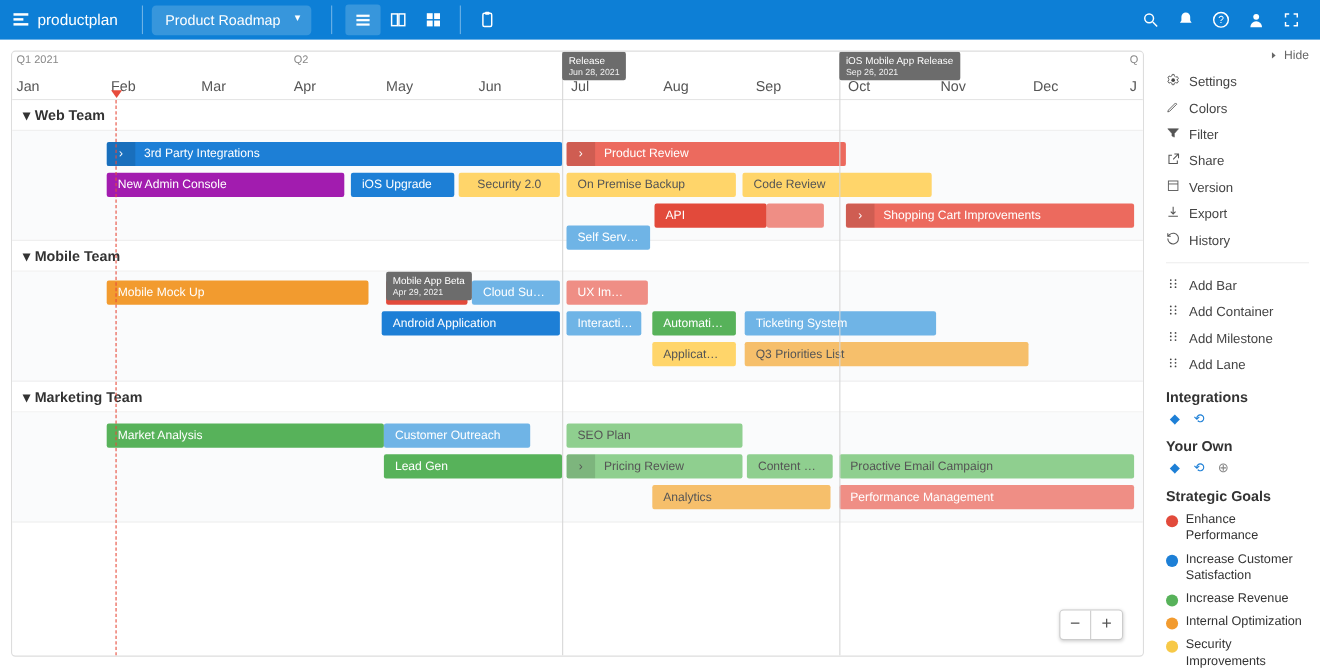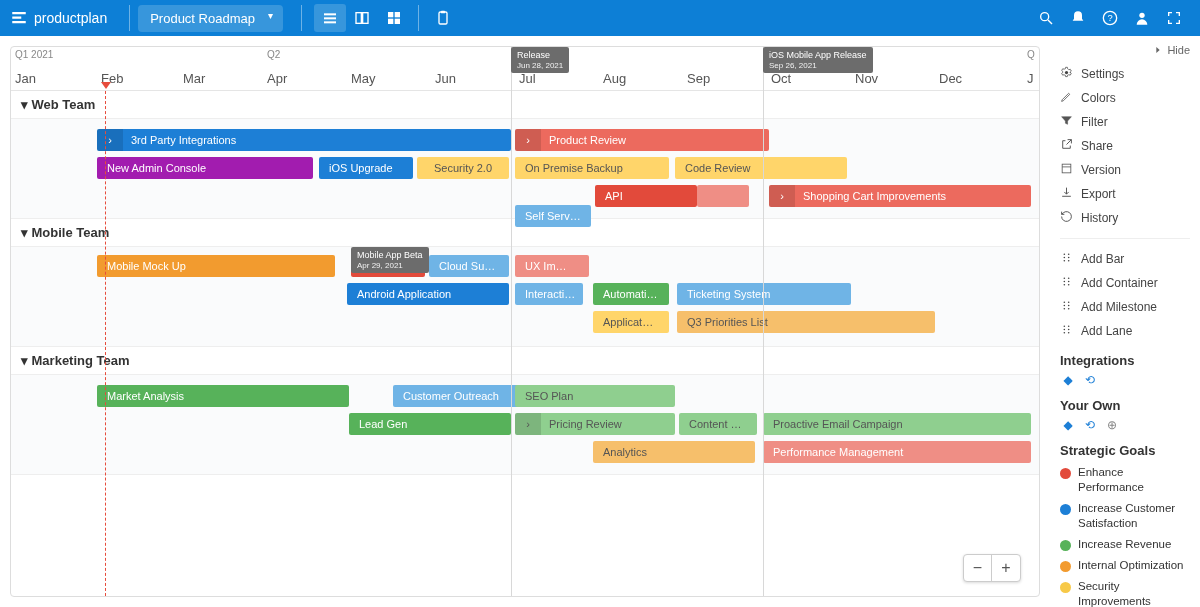--- a/index.html
+++ b/index.html
@@ -233,21 +233,21 @@
             </div>
           </div>
           <div class="lane-hdr">
             <span>▾</span>
             <span>Marketing Team</span>
           </div>
           <div class="lane-body" style="height: 100px;">
             <div class="bar" style="left: 86px; width: 252px; top: 10px; background: rgb(87, 178, 90);">
               <span>Market Analysis</span>
             </div>
-            <div class="bar" style="left: 338px; width: 152px; top: 10px; background: rgb(111, 180, 230); margin-left: 44px;">
+            <div class="bar" style="left: 338px; width: 133px; top: 10px; background: rgb(111, 180, 230);">
               <span>Customer Outreach</span>
             </div>
             <div class="bar muted" style="left: 504px; width: 160px; top: 10px; background: rgb(143, 207, 143);">
               <span>SEO Plan</span>
             </div>
             <div class="bar" style="left: 338px; width: 162px; top: 38px; background: rgb(87, 178, 90);">
               <span>Lead Gen</span>
             </div>
             <div class="bar has-chev muted" style="left: 504px; width: 160px; top: 38px; background: rgb(143, 207, 143);">
               <span class="chev">›</span>

